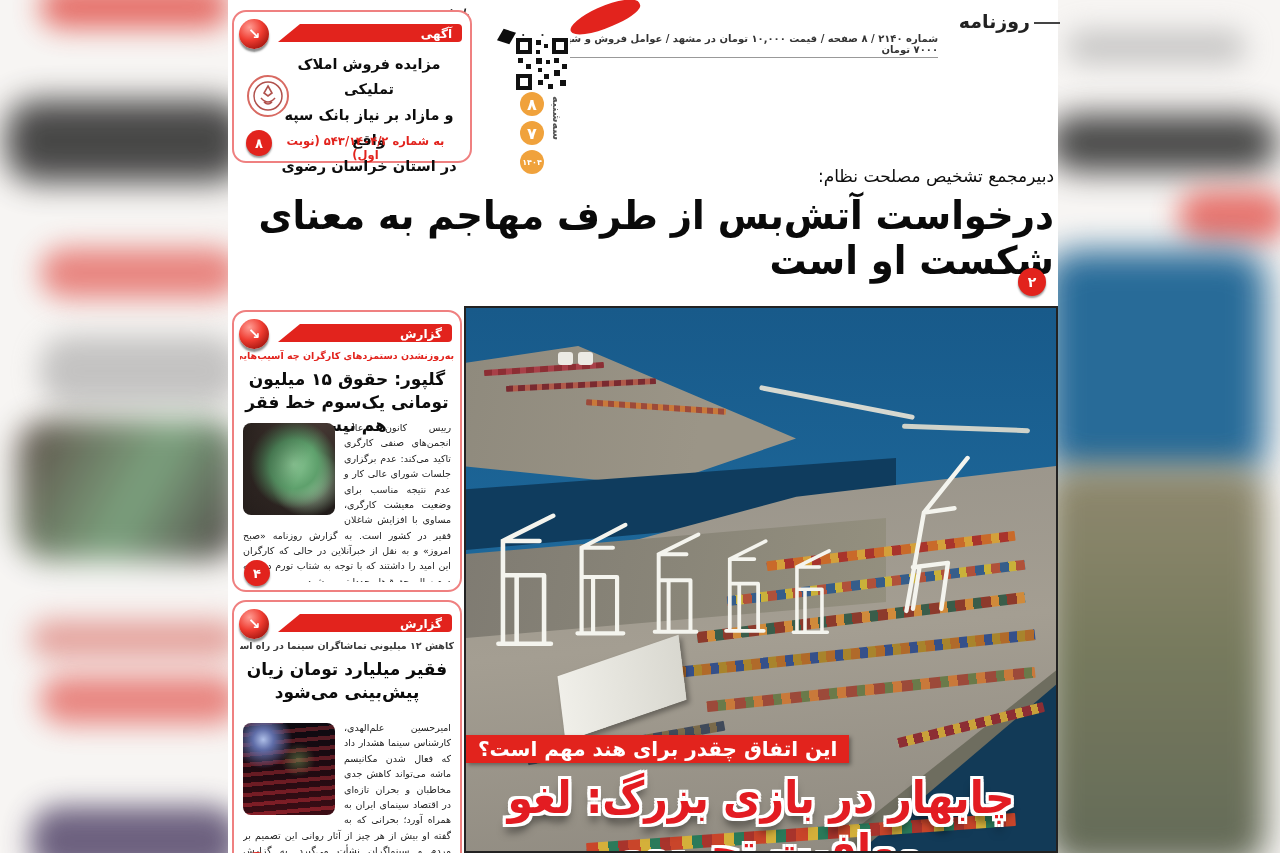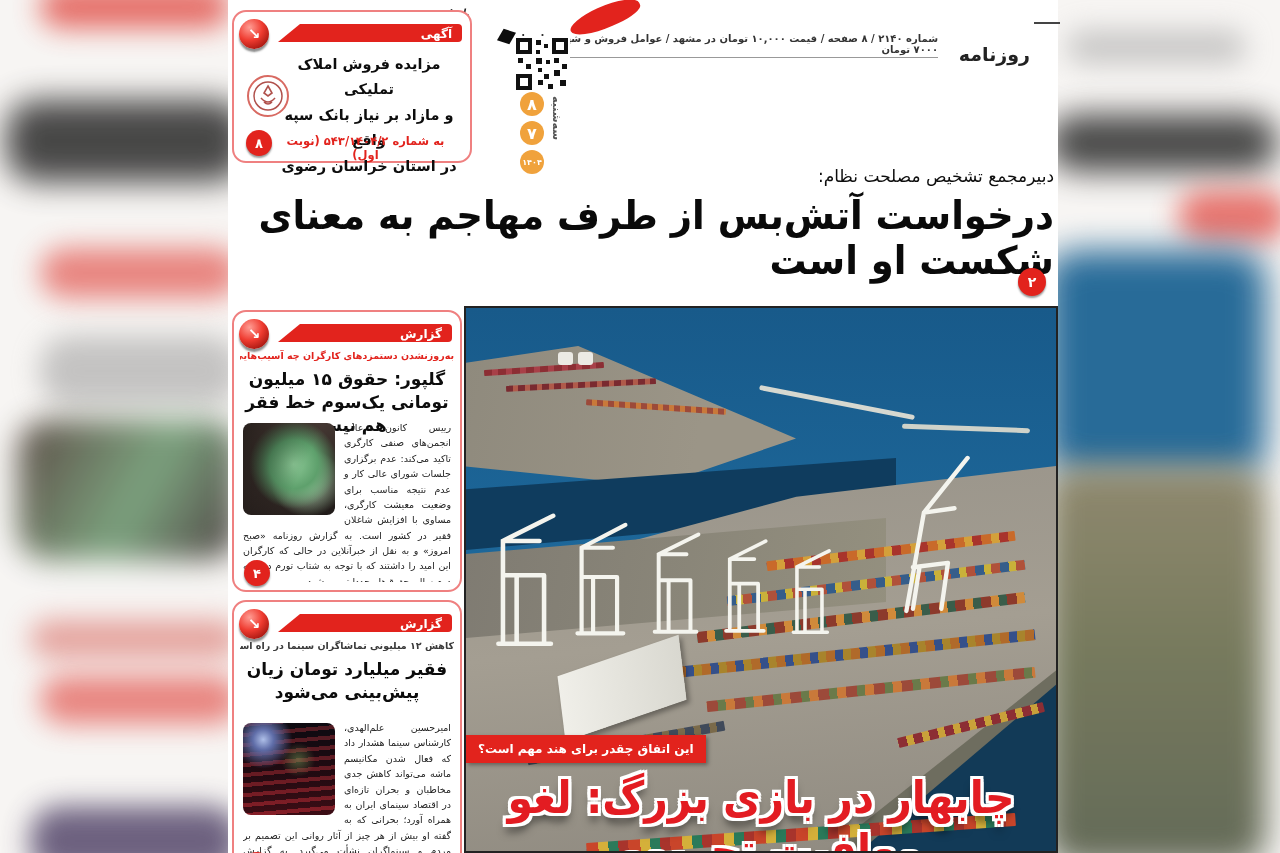--- a/index.html
+++ b/index.html
@@ -19,21 +19,21 @@
   #band-right{left:1058px;width:222px;}
   .blob{position:absolute;filter:blur(14px);border-radius:30px;}
 
   
   #page{position:absolute;left:228px;top:0;width:830px;height:853px;background:#fff;}
 
   
   #title-box{position:absolute;left:357px;top:30px;width:473px;height:115px;background:var(--red);display:flex;align-items:center;justify-content:center;}
   #title-box .t{color:#fff;font-weight:bold;font-size:78px;transform:scaleY(1.08);letter-spacing:-2px;}
   #flourish{position:absolute;left:340px;top:6px;width:74px;height:22px;background:var(--red);border-radius:50% 60% 40% 60%;transform:rotate(-24deg);}
-  #daily-label{position:absolute;right:28px;top:10px;font-size:19px;font-weight:bold;color:#222;direction:rtl;margin-top:33px;}
+  #daily-label{position:absolute;right:28px;top:10px;font-size:19px;font-weight:bold;color:#222;direction:rtl;}
   #daily-rule{position:absolute;right:-2px;top:22px;width:26px;height:2px;background:#444;}
   #info-line{position:absolute;right:120px;top:33px;width:420px;text-align:right;font-size:10px;font-weight:bold;color:#333;direction:rtl;border-bottom:1px solid #999;padding-bottom:2px;}
   #diamond{position:absolute;right:545px;top:30px;width:13px;height:13px;background:#0d0d0d;transform:rotate(18deg) skew(-12deg);}
   #greeting{position:absolute;right:562px;top:8px;width:120px;font-size:12px;font-weight:bold;font-style:italic;color:#1a1a1a;direction:rtl;text-align:left;transform:rotate(-2deg);}
   #qr{position:absolute;left:286px;top:36px;width:56px;height:56px;background:#fff;}
   .date-circle{position:absolute;left:292px;width:24px;height:24px;border-radius:50%;background:var(--orange);color:#fff;font-weight:bold;display:flex;align-items:center;justify-content:center;}
   #weekday{position:absolute;left:322px;top:96px;height:78px;writing-mode:vertical-rl;font-size:11px;font-weight:bold;color:#555;letter-spacing:2px;}
 
   
   .framed{position:absolute;border:2px solid var(--pink-border);border-radius:14px;background:#fff;}
@@ -83,21 +83,21 @@
   #tank1,#tank2{position:absolute;width:15px;height:13px;background:#eceae4;border-radius:3px;}
   #breakwater1{position:absolute;left:292px;top:92px;width:158px;height:5px;background:#d6d8d0;transform:rotate(11deg);border-radius:3px;}
   #breakwater2{position:absolute;left:436px;top:118px;width:128px;height:5px;background:#cfd2c9;transform:rotate(2deg);border-radius:3px;}
   #channel{position:absolute;left:0;top:150px;width:430px;height:92px;background:#0f3c5e;clip-path:polygon(0 34%,100% 0,100% 58%,0 100%);}
   #terminal{position:absolute;left:0;top:158px;right:0;bottom:0;background:linear-gradient(175deg,#99948a 0%,#a49e92 45%,#8f8a80 100%);clip-path:polygon(0 34%,22% 22%,56% 8%,100% 0,100% 100%,0 100%);}
   #apron{position:absolute;left:0;top:210px;width:420px;height:120px;background:linear-gradient(100deg,#7f7b72,#94907f);clip-path:polygon(0 30%,100% 0,100% 70%,0 100%);}
   #water-corner{position:absolute;right:-2px;bottom:-2px;width:200px;height:170px;background:#123a57;clip-path:polygon(100% 0,100% 100%,0 100%);}
   #rocks{position:absolute;right:-2px;bottom:-2px;width:214px;height:184px;background:#6e6d5f;clip-path:polygon(100% 0,100% 14%,10% 100%,0 100%,0 92%);}
   #warehouse{position:absolute;left:92px;top:348px;width:128px;height:64px;background:linear-gradient(90deg,#f0efe9,#d9d8d0);transform:rotate(-19deg) skewX(-12deg);box-shadow:3px 4px 5px rgba(0,0,0,.35);}
   #cranes{position:absolute;inset:0;}
-  .photo-caption{position:absolute;left:0;top:427px;background:var(--red);color:#fff;font-weight:bold;font-size:12px;line-height:28px;padding:0 12px;direction:rtl;box-shadow:2px 2px 4px rgba(0,0,0,.35);}
+  .photo-caption{position:absolute;left:0;top:427px;background:var(--red);color:#fff;font-weight:bold;font-size:20px;line-height:28px;padding:0 12px;direction:rtl;box-shadow:2px 2px 4px rgba(0,0,0,.35);}
   #photo-headline{position:absolute;left:0;right:0;top:468px;direction:rtl;text-align:center;font-size:41px;font-weight:bold;color:#e31c22;letter-spacing:-1px;transform:scaleY(1.1);
       text-shadow:-3px -3px 0 #fff,3px -3px 0 #fff,-3px 3px 0 #fff,3px 3px 0 #fff,0 -3px 0 #fff,0 3px 0 #fff,-3px 0 0 #fff,3px 0 0 #fff,0 7px 8px rgba(0,0,0,.55);}
 </style>
 </head>
 <body>
 
 <div id="canvas">
 
   <div id="band-left" class="band">
     <div class="blob" style="left:40px;top:-14px;width:190px;height:42px;background:#e2544d;opacity:.85;"></div>

